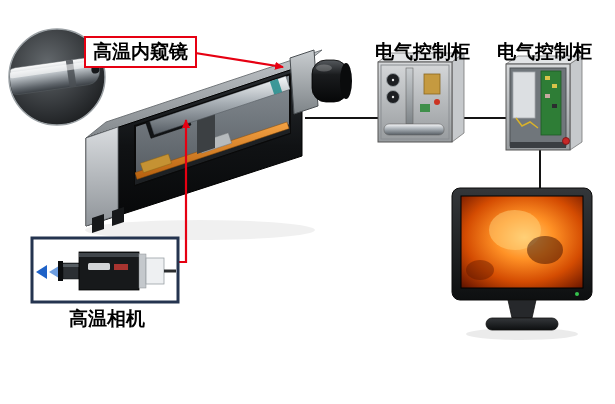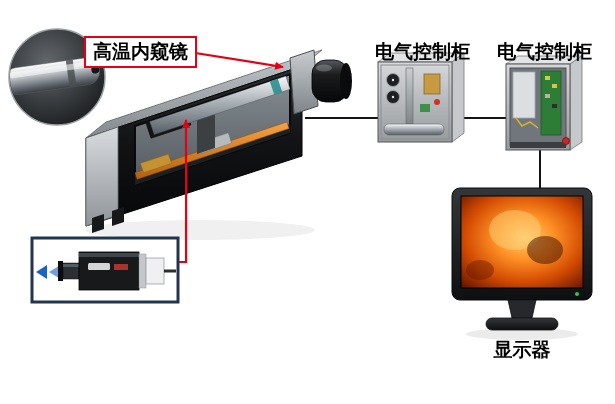--- a/index.html
+++ b/index.html
@@ -204,16 +204,16 @@
       </g>
     </g>
   </svg>
 
   <div class="lbl lbl-boxed" style="left:84px; top:36px;">高温内窥镜</div>
 
   <div class="lbl" style="left:375px; top:39px; width:92px;">电气控制柜</div>
 
   <div class="lbl" style="left:497px; top:39px; width:92px;">电气控制柜</div>
 
-
-  <div class="lbl" style="left:492px; top:337px; width:60px;">显示器</div>
+  <div class="lbl" style="left:69px; top:306px; width:72px;">高温相机</div>
+
 
 </div>
 
 </body></html>

